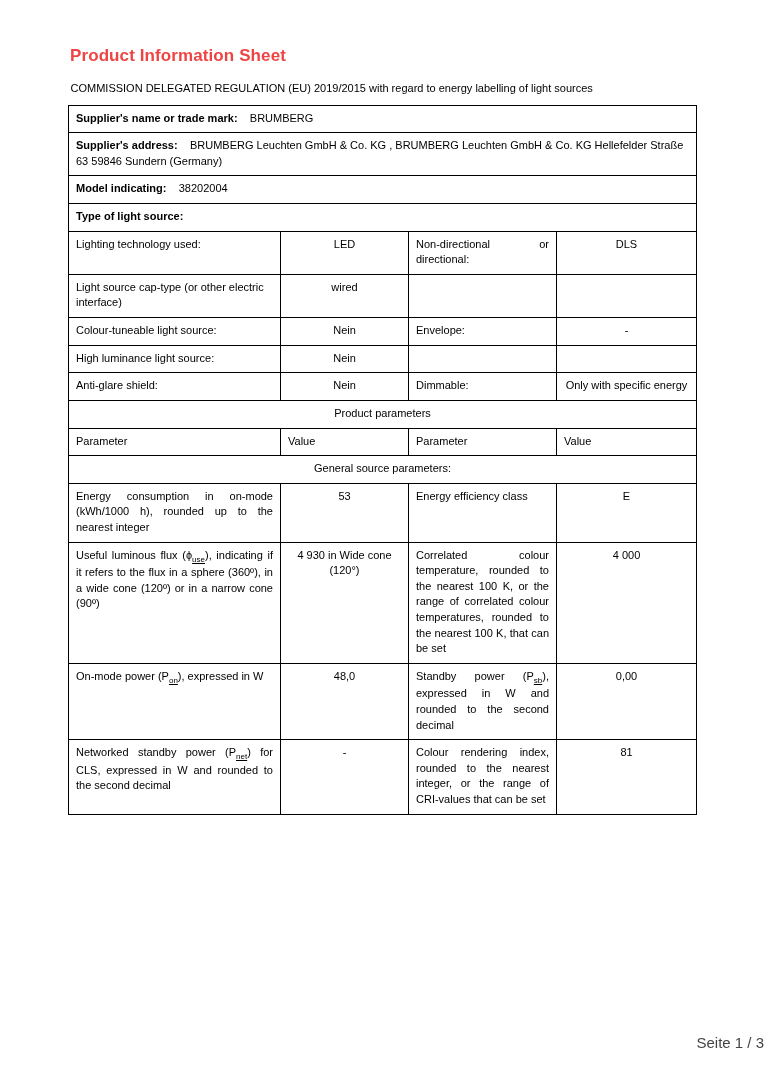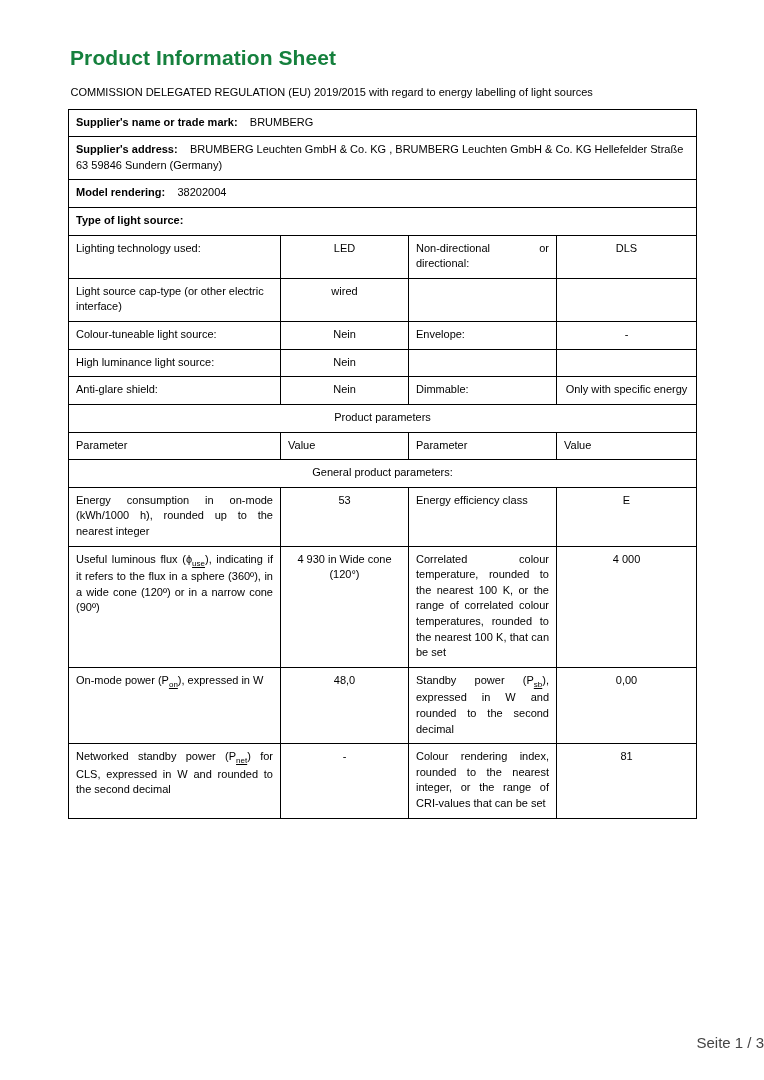--- a/index.html
+++ b/index.html
@@ -14,22 +14,22 @@
     color: #000000;
     position: relative;
   }
   .page {
     position: absolute;
     left: 68px;
     top: 36px;
     width: 628px;
   }
   .title {
-    color: #15803d;
-    font-size: 21px;
+    color: #ef4444;
+    font-size: 17px;
     font-weight: bold;
     letter-spacing: 0.1px;
     margin: 0 0 10px 2px;
     padding-top: 10px;
   }
   table.sheet {
     border-collapse: collapse;
     width: 628px;
     table-layout: fixed;
   }
@@ -102,21 +102,21 @@
       <tr>
         <td colspan="4">
           <span class="b">Supplier's address:</span>
           <span class="lbl">&nbsp;&nbsp;</span>
           <span>BRUMBERG Leuchten GmbH &amp; Co. KG , BRUMBERG Leuchten GmbH &amp; Co. KG Hellefelder Straße 63 59846 Sundern (Germany)</span>
         </td>
       </tr>
 
       <tr>
         <td colspan="4">
-          <span class="b">Model rendering:</span>
+          <span class="b">Model indicating:</span>
           <span class="lbl">&nbsp;&nbsp;</span>
           <span>38202004</span>
         </td>
       </tr>
 
       <tr>
         <td colspan="4" class="b">Type of light source:</td>
       </tr>
 
       <tr>
@@ -160,21 +160,21 @@
       </tr>
 
       <tr>
         <td>Parameter</td>
         <td>Value</td>
         <td>Parameter</td>
         <td>Value</td>
       </tr>
 
       <tr>
-        <td colspan="4" class="sec-head">General product parameters:</td>
+        <td colspan="4" class="sec-head">General source parameters:</td>
       </tr>
 
       <tr>
         <td class="just">Energy consumption in on-mode (kWh/1000 h), rounded up to the nearest integer</td>
         <td class="center">53</td>
         <td class="just">Energy efficiency class</td>
         <td class="center">E</td>
       </tr>
 
       <tr>

